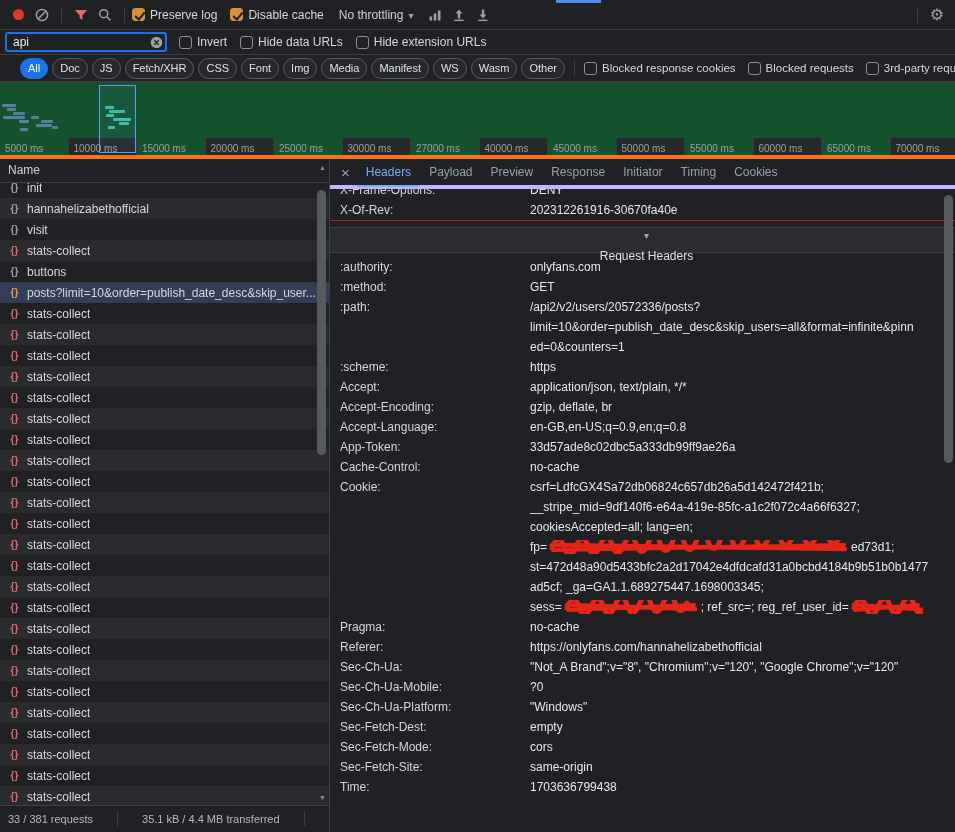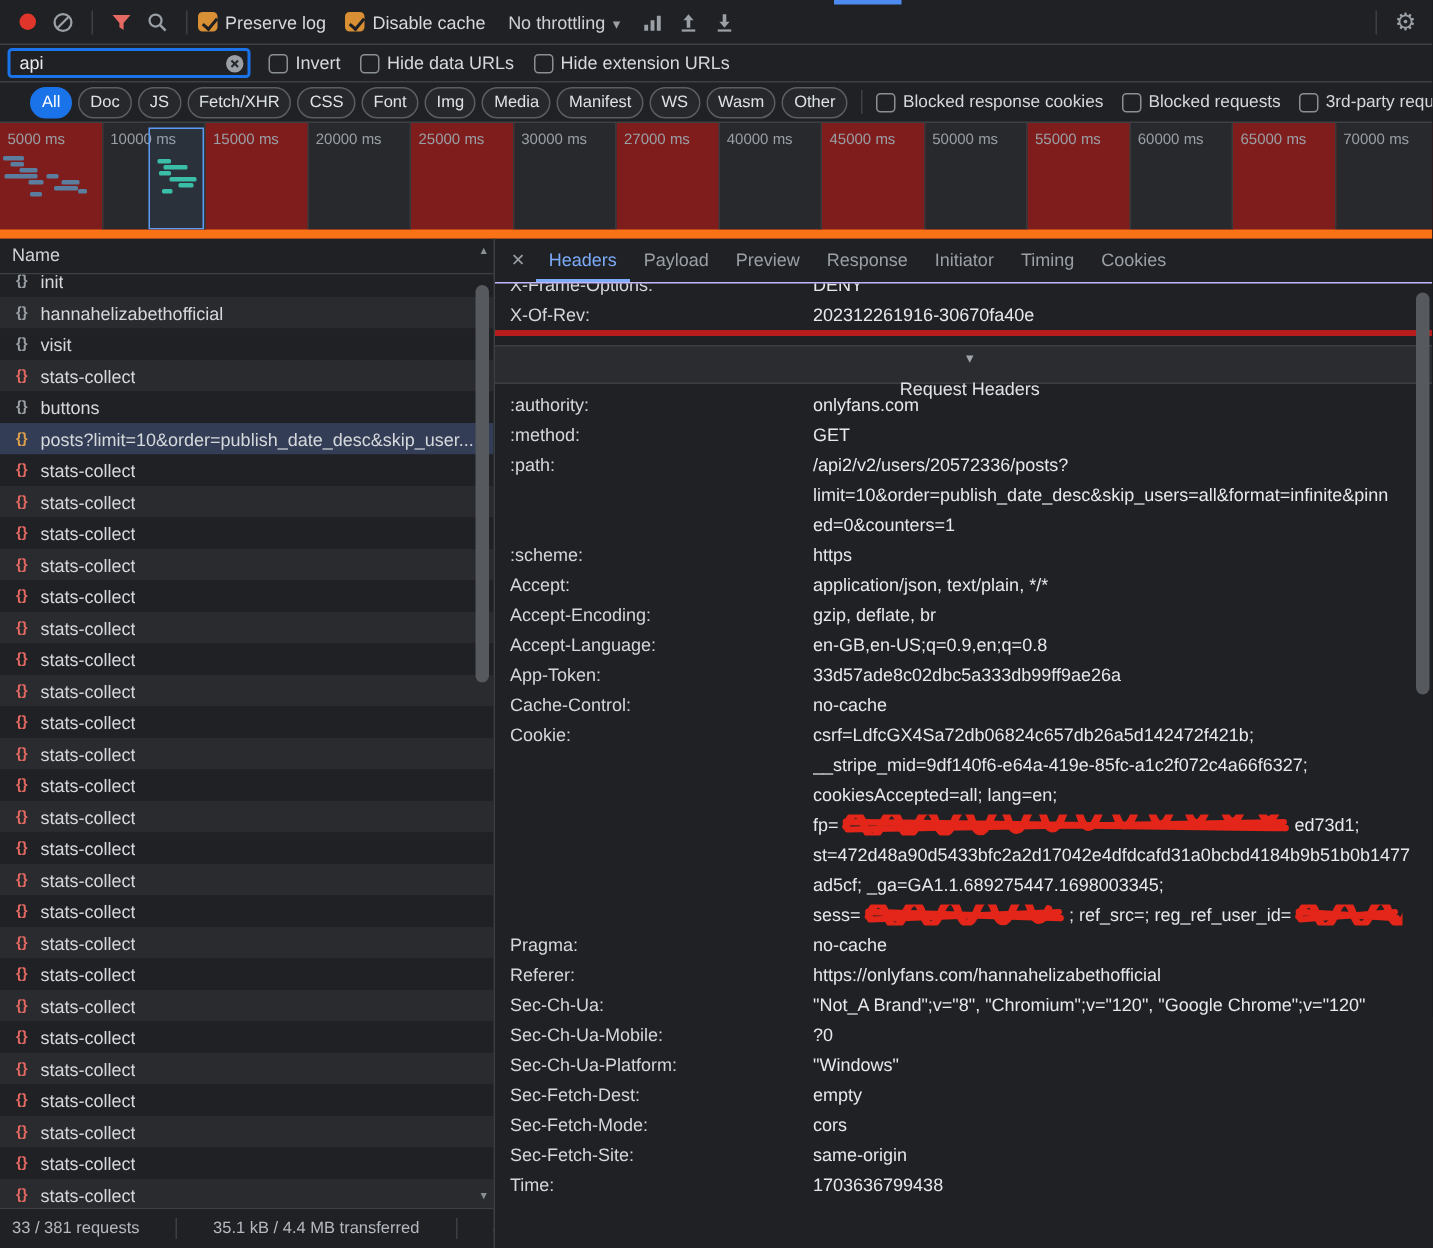--- a/index.html
+++ b/index.html
@@ -33,21 +33,21 @@
   
   .chipsbar{height:27px;display:flex;align-items:center;padding:0 20px;border-bottom:1px solid #3c4043;gap:4px;overflow:hidden;}
   .chip{font-size:11px;line-height:1;padding:4px 7px;border-radius:11px;border:1px solid #5a5e63;
     color:#dfe2e6;background:#26282b;white-space:nowrap;flex:0 0 auto;}
   .chip.active{background:#1a73e8;border-color:#1a73e8;color:#fff;}
   .chips-sep{margin:0 5px;}
   .chipsbar .cb{margin-right:8px;}
   .chipsbar .cb-label{font-size:11.5px;}
 
   
-  .overview{height:77px;border-bottom:6px solid #f97316;display:flex;position:relative;overflow:hidden;background:#7f1d1d;}
+  .overview{height:77px;border-bottom:4px solid #f97316;display:flex;position:relative;overflow:hidden;background:#14532d;align-items:flex-end;}
   .ov-col{flex:0 0 68.5px;border-right:1px solid #38393c;padding:3px 0 0 5px;}
   .ov-col:nth-child(even){background:#28292c;}
   .ov-label{font-size:10px;color:#9aa0a6;white-space:nowrap;}
   .ov-bars{position:absolute;left:0;top:0;right:0;bottom:0;}
   .ov-bar{position:absolute;border-radius:1px;}
   .ov-sel{position:absolute;left:99px;top:3px;width:37px;height:68px;border:1px solid #5a9bf5;background:rgba(90,155,245,0.08);}
 
   
   .main{display:flex;height:673px;}
   .left{width:330px;flex:0 0 330px;border-right:1px solid #3c4043;display:flex;flex-direction:column;position:relative;}
@@ -68,31 +68,31 @@
   .scroll-down{bottom:31px;} .scroll-down::before{content:"▼";}
   .lthumb{position:absolute;right:3px;top:31px;width:9px;height:265px;background:#56595d;border-radius:5px;z-index:6;}
 
   
   .statusbar{height:27px;border-top:1px solid #3c4043;display:flex;align-items:center;gap:24px;
     padding:0 8px;font-size:11px;color:#b6bac0;white-space:nowrap;overflow:hidden;}
   .sb-sep{width:1px;height:14px;background:#3c4043;flex:0 0 auto;}
 
   
   .right{flex:1;overflow:hidden;position:relative;display:flex;flex-direction:column;}
-  .tabs{height:30px;display:flex;align-items:center;border-bottom:1px solid #c4b5fd;padding-left:4px;text-align:center;}
+  .tabs{height:30px;display:flex;align-items:center;border-bottom:4px solid #c4b5fd;padding-left:4px;text-align:center;}
   .close-x{color:#9aa0a6;font-size:15px;padding:0 7px;}
   .close-x::before{content:"×";}
   .tab{padding:0 9px;line-height:29px;color:#9aa0a6;white-space:nowrap;}
   .tab.active{color:#7cacf8;box-shadow:inset 0 -2px 0 #7cacf8;}
   .detail-body{flex:1;overflow:hidden;position:relative;}
   .hdr-row{display:flex;padding-left:10px;}
   .hdr-row.clipped{margin-top:-9px;}
-  .hdr-row.bordered{border-bottom:4px solid #b91c1c;}
+  .hdr-row.bordered{border-bottom:1px solid #b91c1c;}
   .hdr-name{flex:0 0 190px;color:#d4d7db;line-height:20px;white-space:nowrap;}
-  .hdr-value{flex:1;color:#e6e8eb;line-height:20px;white-space:nowrap;overflow:hidden;padding-right:19px;margin-left:12px;}
+  .hdr-value{flex:1;color:#e6e8eb;line-height:20px;white-space:nowrap;overflow:hidden;padding-right:19px;}
   .section-hdr{height:26px;margin-top:6px;background:#2a2c2f;border-top:1px solid #3c4043;border-bottom:1px solid #3c4043;
     display:flex;align-items:center;gap:7px;padding-left:8px;color:#e0e2e5;flex-direction:column;}
   .tri::before{content:"▾";color:#a0a5ab;font-size:10px;}
   .req-hdrs{padding-top:4px;}
   .vline{height:20px;line-height:20px;white-space:nowrap;}
   .redact{display:inline-block;height:14px;vertical-align:-3px;margin:0 2px;}
   .redact svg{display:block;}
   .rthumb{position:absolute;right:2px;top:6px;width:9px;height:268px;background:#56595d;border-radius:5px;z-index:6;}
 </style>
 </head>

